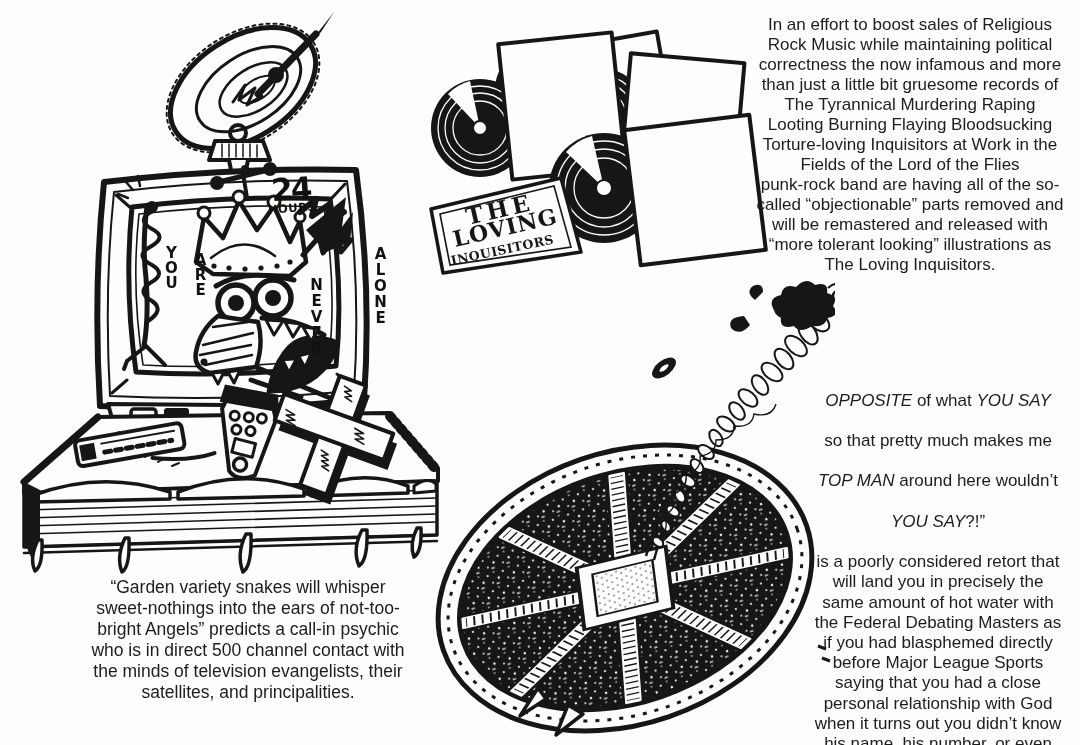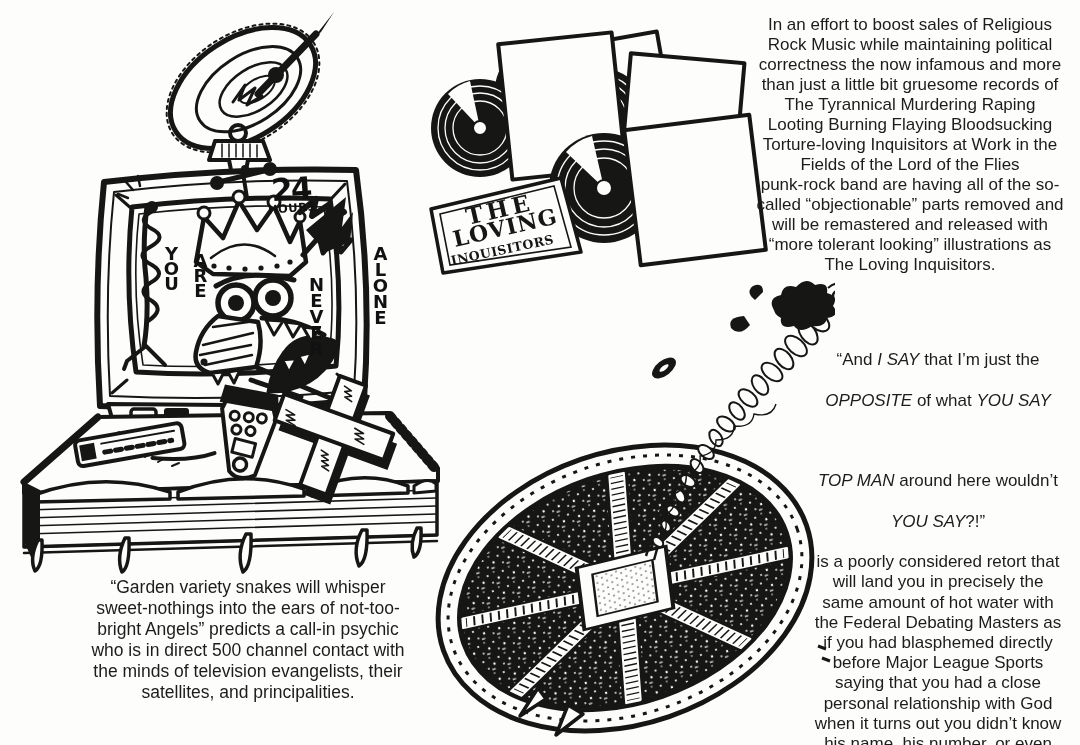--- a/index.html
+++ b/index.html
@@ -6,21 +6,21 @@
   #page{position:relative;width:1080px;height:745px;background:#fdfdfc;overflow:hidden;
         font-family:"Liberation Sans",sans-serif;color:#161614;}
   .caption{position:absolute;text-align:center;white-space:pre-line;color:#1c1c1a;}
   .caption i{font-style:italic;}
   #cap-rock{left:736px;top:15px;width:348px;font-size:17px;line-height:20px;}
   #cap-retort{left:795px;top:330px;width:286px;font-size:17px;line-height:20.2px;}
   #cap-psychic{left:80px;top:577px;width:336px;font-size:17.5px;line-height:21px;}
   .preline{white-space:pre-line;}
   svg{position:absolute;display:block;}
   .vstack{position:absolute;font-family:"DejaVu Sans",sans-serif;font-weight:900;color:#111;
-          width:17px;word-break:break-all;text-align:center;font-size:18px;line-height:15px;}
+          width:17px;word-break:break-all;text-align:center;font-size:15px;line-height:15px;}
   #badge{position:absolute;left:267px;top:176px;text-align:center;color:#111;
          font-family:"DejaVu Sans",sans-serif;font-weight:900;transform:rotate(-4deg);}
   #badge .num{font-size:31px;line-height:27px;letter-spacing:-2px;}
   #badge .word{font-size:11.5px;line-height:11px;letter-spacing:.5px;}
 </style>
 </head>
 <body>
 
 <div id="page">
 
@@ -341,23 +341,23 @@
 Looting Burning Flaying Bloodsucking
 Torture-loving Inquisitors at Work in the
 Fields of the Lord of the Flies
 punk-rock band are having all of the so-
 called “objectionable” parts removed and
 will be remastered and released with
 “more tolerant looking” illustrations as
 The Loving Inquisitors.</div>
 
   <div id="cap-retort" class="caption">
-    <span><span>“And </span><i>I SAY</i><span> that I’m just the</span></span><br>
+    <br>
     <span><i>OPPOSITE</i><span> of what </span><i>YOU SAY</i></span><br>
-    <br>
+    <span>so that pretty much makes me</span><br>
     <span><i>TOP MAN</i><span> around here wouldn’t</span></span><br>
     <span><i>YOU SAY</i><span>?!”</span></span><br>
     <span class="preline">is a poorly considered retort that
 will land you in precisely the
 same amount of hot water with
 the Federal Debating Masters as
 if you had blasphemed directly
 before Major League Sports
 saying that you had a close
 personal relationship with God

